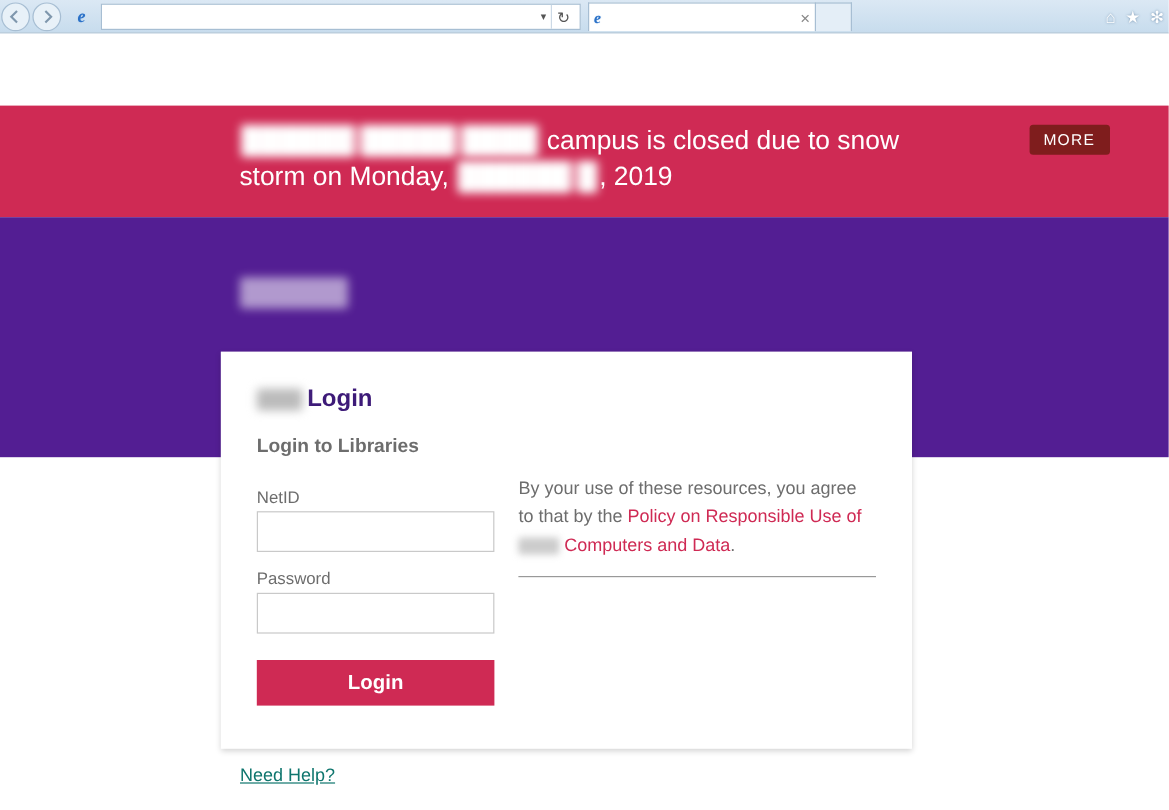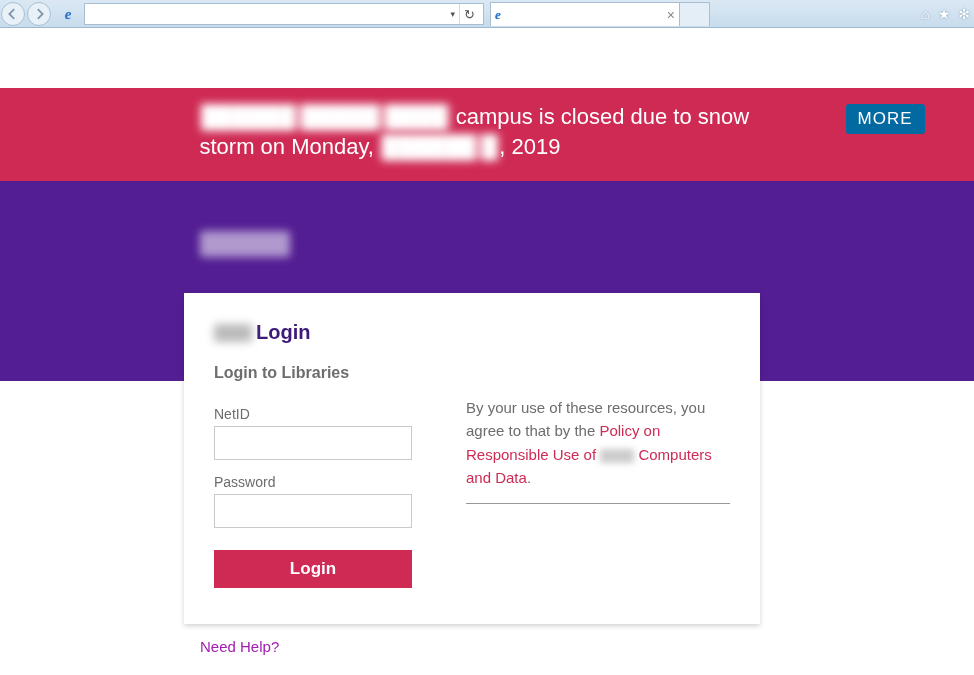--- a/index.html
+++ b/index.html
@@ -81,23 +81,23 @@
       width: 575px;
       position: relative;
       display: flex;
       align-items: flex-end;
       gap: 20px;
     }
     .alert-text { font-size: 22px; line-height: 1.35; }
     .blur { filter: blur(4px); background: rgba(255,255,255,.35); border-radius:2px; padding:0 2px; }
     .more-btn {
       position: absolute; right: -150px; top: 2px;
-      background: #0369a1;
+      background: #7f1d1d;
       color: #fff;
-      font-size: 17px;
+      font-size: 13px;
       letter-spacing: 1px;
       padding: 5px 12px;
       border-radius: 3px;
       cursor: pointer;
     }
 
     .purple-band {
       background: #531e93;
       height: 200px;
       position: relative;
@@ -111,21 +111,21 @@
     }
 
     .card {
       position: absolute;
       left: 184px; top: 265px;
       width: 576px;
       background: #fff;
       box-shadow: 0 2px 5px rgba(0,0,0,.18);
       padding: 28px 30px 36px 30px;
     }
-    .card-columns { display: flex; gap: 34px; }
+    .card-columns { display: flex; }
     .col-left { flex: 0 0 218px; }
     .col-right { flex: 1; color: #6d6d6d; font-size: 15px; line-height: 1.55; }
     .col-right hr { border: none; border-top: 1px solid #999; margin: 14px 0; }
     .col-right .link { color: #cf2a54; cursor: pointer; }
     .login-title { font-size: 20px; font-weight: bold; color: #3d1a78; margin-bottom: 4px; display:flex; align-items:center; gap:4px;}
     .login-title .blur { display:inline-block; width:38px; height:18px; background:#bbb; }
     .subtitle { font-size: 16px; font-weight: bold; color: #6d6d6d; margin-bottom: 14px; margin-top: 20px; }
     .field-label { font-size: 14px; color: #6d6d6d; margin-bottom: 4px; margin-top: 10px; }
     .field-input {
       width: 198px; height: 34px;
@@ -143,23 +143,24 @@
       font-size: 17px;
       font-weight: bold;
       cursor: pointer;
     }
     .verify-url { color:#6d6d6d; font-weight:bold; }
     .inline-blur { display:inline-block; width:34px; height:14px; background:#ccc; filter:blur(3px); vertical-align:middle; border-radius:2px; }
 
     .need-help {
       position: absolute;
       left: 200px; top: 610px;
-      color: #a21caf;
+      color: #0f766e;
       font-size: 15px;
       cursor: pointer;
+      text-decoration: underline;
     }
   </style>
 </head>
 <body>
 
 <div class="ie-chrome">
   <div class="nav-btn">
     <svg viewBox="0 0 10 10">
         <path d="M6 1 L2 5 L6 9" fill="none" stroke="currentColor" stroke-width="1.5"></path>
       </svg>

